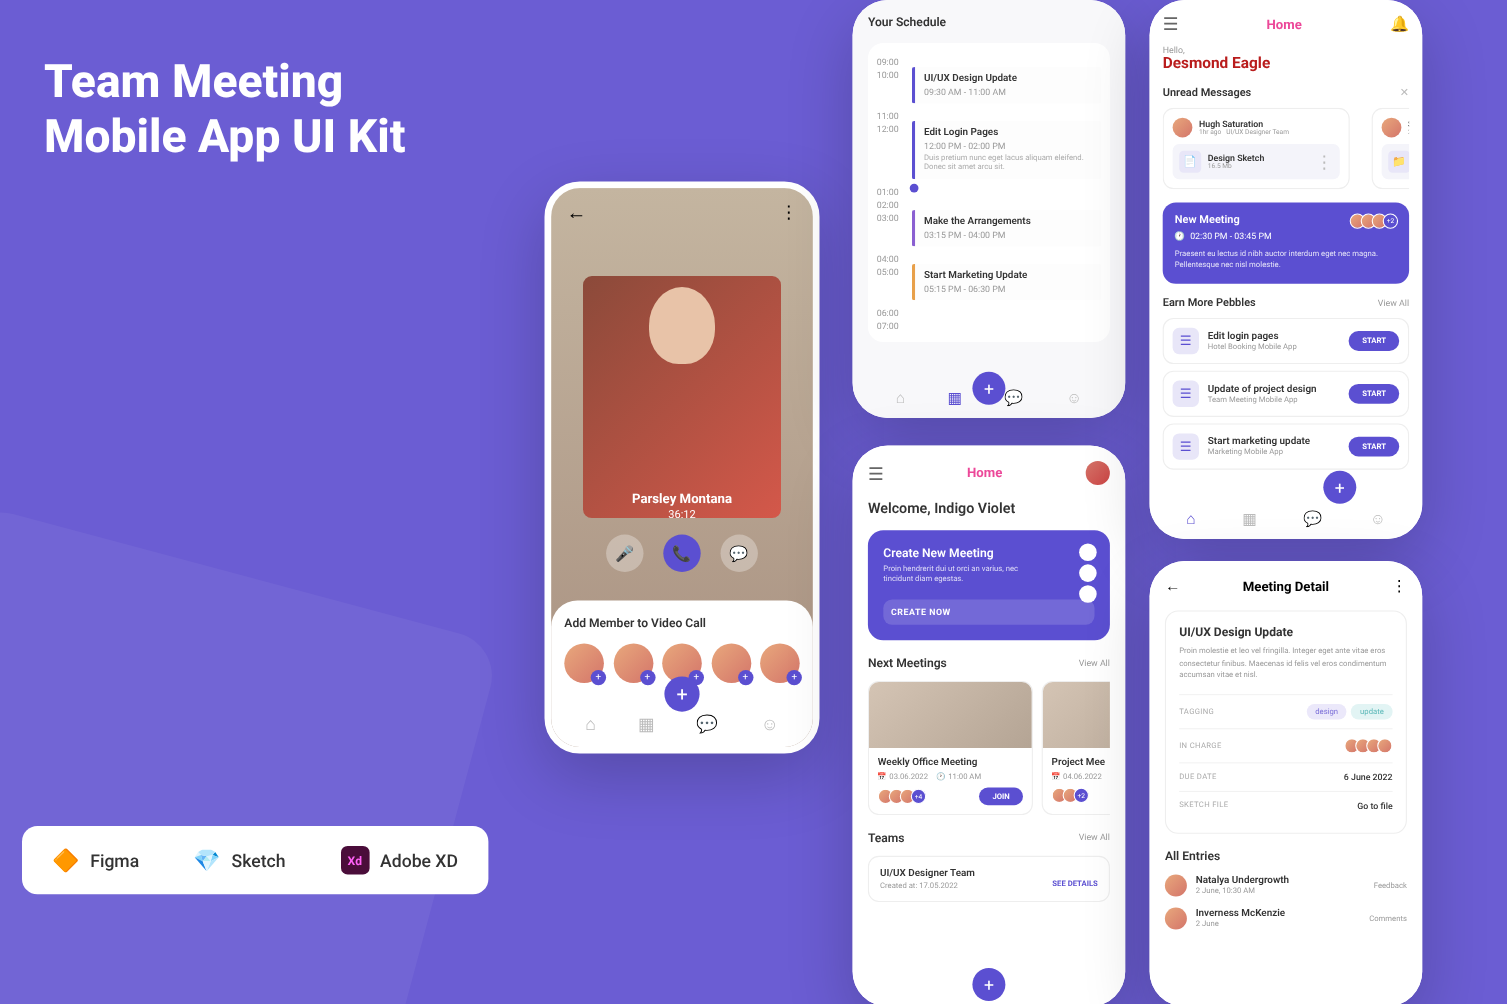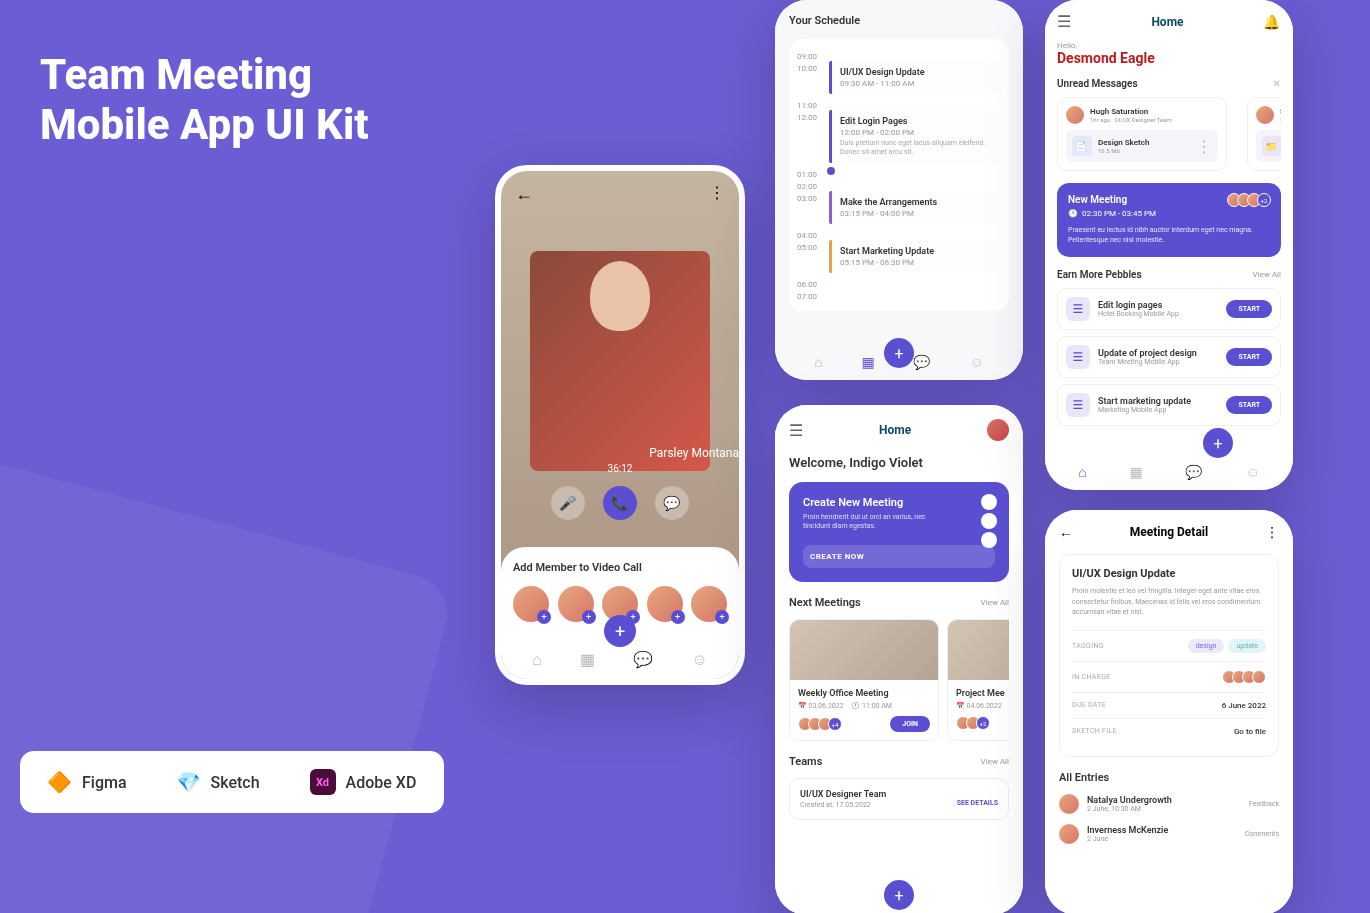--- a/index.html
+++ b/index.html
@@ -15,21 +15,21 @@
 .phone3{top:405px;left:775px;width:248px;height:510px}
 .phone4{top:0;left:1045px;width:248px;height:490px}
 .phone5{top:510px;left:1045px;width:248px;height:405px}
 .video-call{position:relative;height:100%;background:linear-gradient(180deg,#c4b5a0 0%,#a89080 100%)}
 .vc-header{position:absolute;top:12px;left:0;right:0;display:flex;justify-content:space-between;padding:0 14px}
 .vc-back{font-size:18px;cursor:pointer}
 .vc-menu{font-size:16px;cursor:pointer}
 .vc-person{position:absolute;top:40px;left:0;right:0;height:300px;display:flex;align-items:center;justify-content:center}
 .vc-avatar-main{width:180px;height:220px;background:linear-gradient(135deg,#8b4a3a,#d4584a);border-radius:8px;display:flex;align-items:flex-start;justify-content:center;padding-top:10px}
 .vc-face{width:60px;height:70px;background:#e8c3a8;border-radius:50% 50% 45% 45%;position:relative}
-.vc-name{position:absolute;top:275px;left:0;right:0;text-align:right;color:#fff;font-size:12px;font-weight:400}
+.vc-name{position:absolute;top:275px;left:0;right:0;text-align:center;color:#fff;font-size:12px;font-weight:700}
 .vc-time{position:absolute;top:292px;left:0;right:0;text-align:center;color:#fff;font-size:10px}
 .vc-controls{position:absolute;top:315px;left:0;right:0;display:flex;justify-content:center;gap:18px}
 .vc-btn{width:34px;height:34px;border-radius:50%;display:flex;align-items:center;justify-content:center;cursor:pointer;font-size:14px}
 .vc-btn-mute{background:rgba(255,255,255,0.3);color:#fff}
 .vc-btn-end{background:#5b4fd1;color:#fff}
 .vc-btn-chat{background:rgba(255,255,255,0.3);color:#fff}
 .vc-bottom{position:absolute;bottom:0;left:0;right:0;background:#fff;border-radius:24px 24px 0 0;padding:14px 12px 10px}
 .vc-add-title{font-size:11px;font-weight:600;color:#333;margin-bottom:12px}
 .vc-members{display:flex;gap:8px;justify-content:space-between;margin-bottom:18px}
 .vc-member{position:relative;width:36px;height:36px}
@@ -50,21 +50,21 @@
 .sched-event-time{font-size:8px;color:#999;margin-top:2px}
 .sched-event-desc{font-size:7px;color:#aaa;margin-top:2px;line-height:1.3}
 .sched-now{position:absolute;left:30px;width:8px;height:8px;background:#5b4fd1;border-radius:50%}
 .sched-fab{position:absolute;bottom:12px;left:50%;transform:translateX(-50%);width:30px;height:30px;background:#5b4fd1;border-radius:50%;color:#fff;display:flex;align-items:center;justify-content:center;font-size:16px;cursor:pointer}
 .sched-nav{position:absolute;bottom:10px;left:0;right:0;display:flex;justify-content:space-around;padding:0 20px}
 .sched-nav-item{font-size:14px;color:#bbb;cursor:pointer}
 .sched-nav-item.active{color:#5b4fd1}
 .home{padding:14px;height:100%;background:#fff;position:relative}
 .home-header{display:flex;justify-content:space-between;align-items:center;margin-bottom:14px}
 .home-menu{font-size:16px;color:#666;cursor:pointer}
-.home-title{font-size:12px;font-weight:700;color:#0c4a6e}
+.home-title{font-size:12px;font-weight:700;color:#ec4899}
 .home-avatar{width:22px;height:22px;border-radius:50%;background:linear-gradient(135deg,#d4756a,#c44)}
 .home-welcome{font-size:13px;font-weight:600;color:#333;margin-bottom:12px}
 .home-create{background:#5b4fd1;border-radius:14px;padding:14px;color:#fff;position:relative;margin-bottom:14px}
 .home-create-title{font-size:11px;font-weight:600;margin-bottom:4px}
 .home-create-desc{font-size:7px;opacity:0.8;line-height:1.3;max-width:140px}
 .home-create-avs{position:absolute;top:12px;right:12px;display:flex;flex-direction:column;gap:3px;align-items:flex-end}
 .home-create-av{width:16px;height:16px;border-radius:50%;background:#fff;display:inline-block}
 .home-create-btn{background:rgba(255,255,255,0.15);border-radius:8px;padding:7px;text-align:left;font-size:8px;font-weight:700;margin-top:14px;cursor:pointer;letter-spacing:0.5px}
 .section-header{display:flex;justify-content:space-between;align-items:center;margin-bottom:10px}
 .section-title{font-size:11px;font-weight:600;color:#333}

